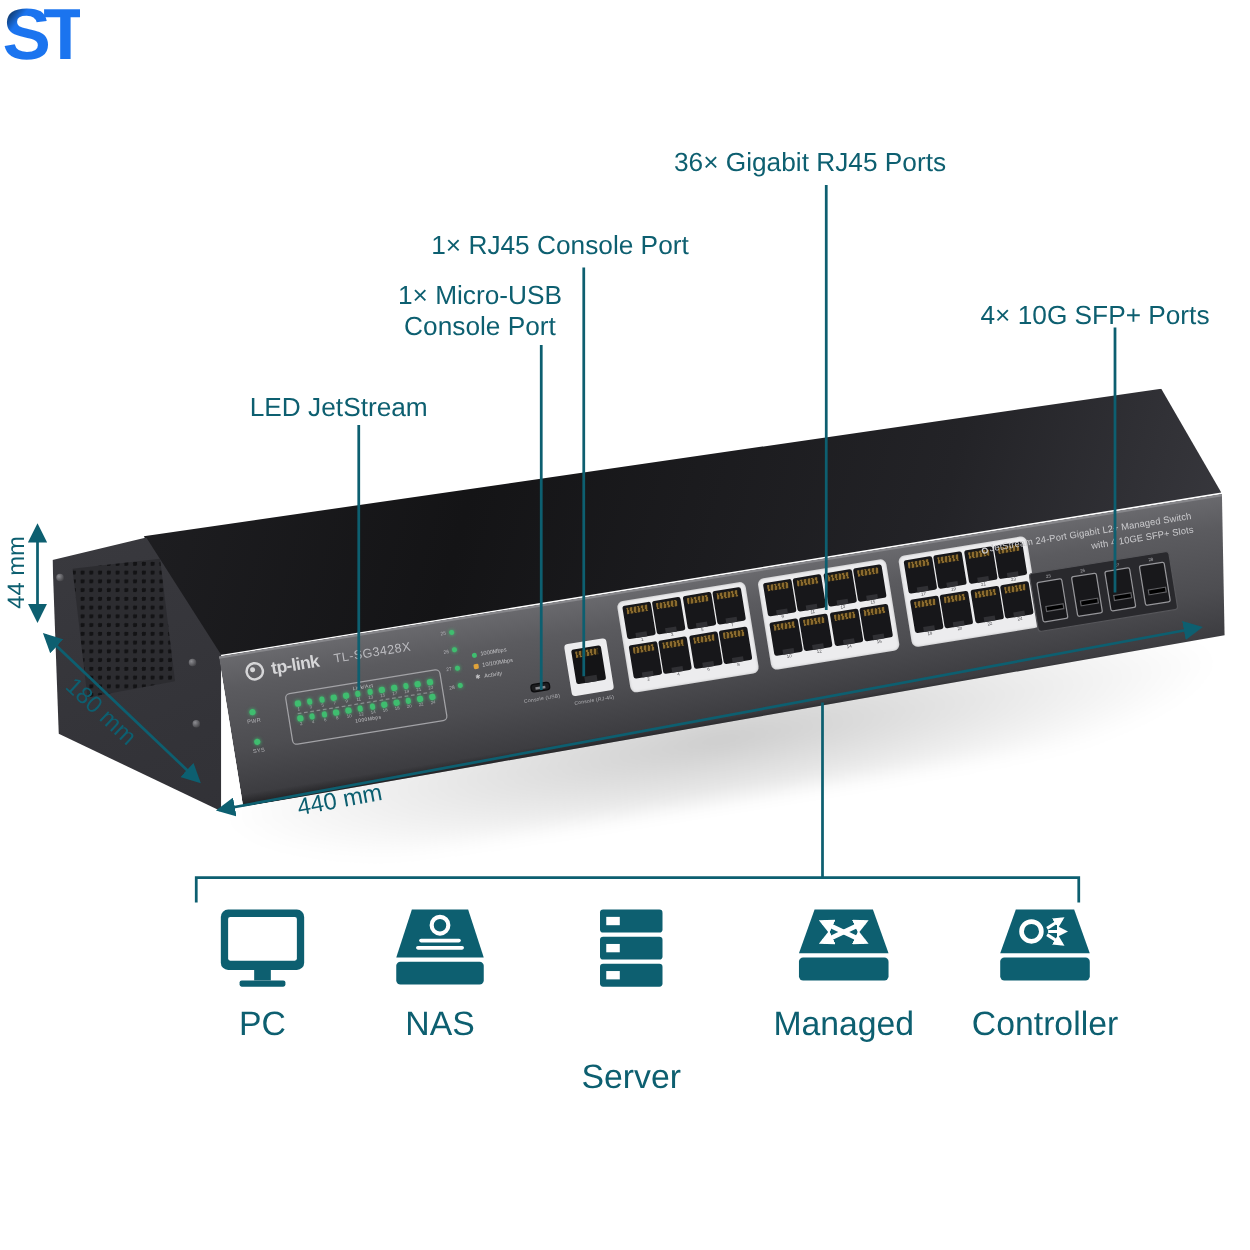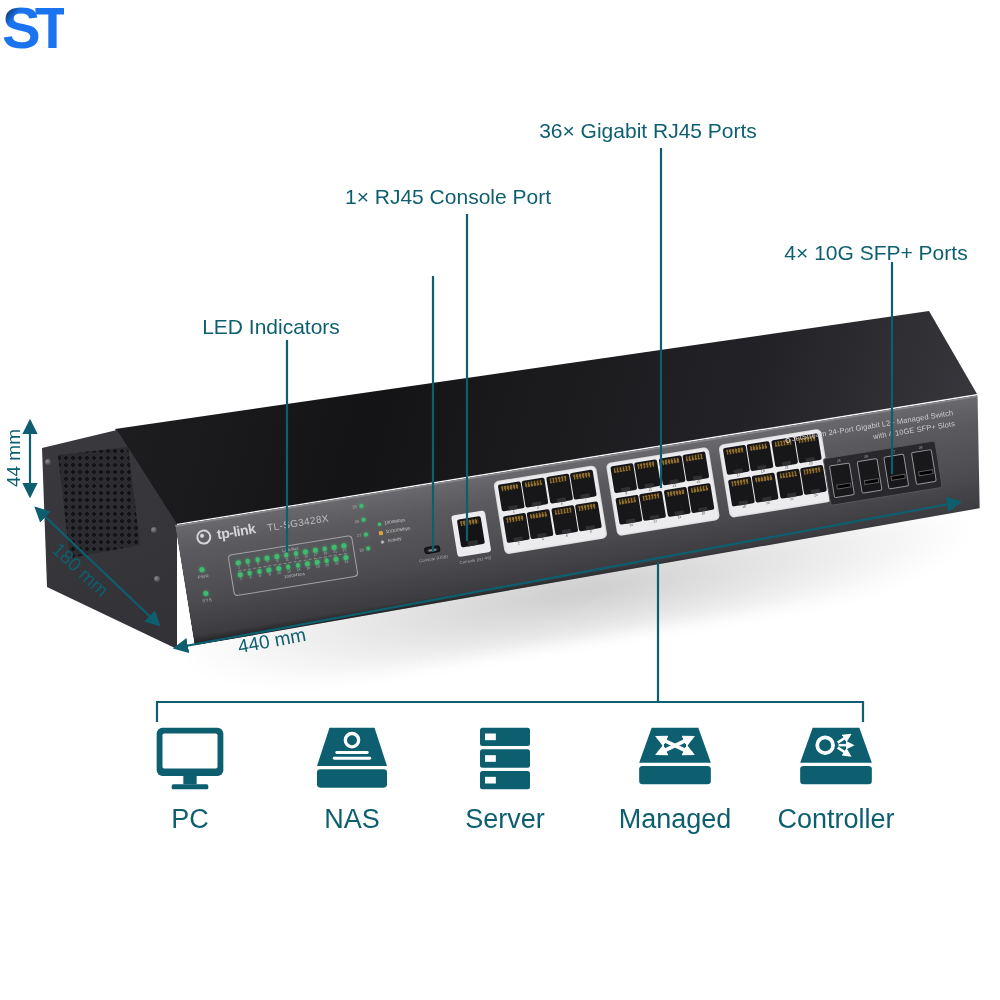--- a/index.html
+++ b/index.html
@@ -416,51 +416,55 @@
       <path d="M661 148 V488"></path>
       <path d="M892 262 V474"></path>
       <path d="M30 421 V496" marker-start="url(#arr)" marker-end="url(#arr)"></path>
       <path d="M36 508 L159 625" marker-start="url(#arr)" marker-end="url(#arr)"></path>
       <path d="M175 648 L960 502" marker-start="url(#arr)" marker-end="url(#arr)"></path>
       <path d="M658 562 V702"></path>
       <path d="M157 722 V702 H863 V722"></path>
     </g>
   </svg>
 
-  <div class="callout" style="left:271px;top:314px;">LED Indicators</div>
+  <div class="callout" style="left:271px;top:314px;">LED JetStream</div>
+  <div class="callout" style="left:384px;top:224px;">
+    <div>1× Micro-USB</div>
+    <div>Console Port</div>
+  </div>
   <div class="callout" style="left:448px;top:184px;text-align:center;">1× RJ45 Console Port</div>
   <div class="callout" style="left:648px;top:118px;">36× Gigabit RJ45 Ports</div>
   <div class="callout" style="left:876px;top:240px;">4× 10G SFP+ Ports</div>
 
   <div class="dim dim-44">44 mm</div>
   <div class="dim dim-180">180 mm</div>
   <div class="dim dim-440">440 mm</div>
 
-  <div class="devcol" style="left:190px;text-align:center;">
+  <div class="devcol" style="left:210px;text-align:center;">
     <svg viewBox="0 0 120 84">
       <rect x="20" y="2" width="80" height="58" rx="7" fill="#0d5f70"></rect>
       <rect x="27" y="9" width="66" height="42" rx="2" fill="#fff"></rect>
       <rect x="52" y="60" width="16" height="10" fill="#0d5f70"></rect>
       <rect x="38" y="70" width="44" height="6" rx="2" fill="#0d5f70"></rect>
     </svg>
     <div class="lbl">PC</div>
   </div>
 
   <div class="devcol" style="left:352px;text-align:center;">
     <svg viewBox="0 0 120 84">
       <path d="M33 2 L87 2 L102 48 L18 48 Z" fill="#0d5f70"></path>
       <circle cx="60" cy="17" r="8" fill="none" stroke="#fff" stroke-width="4"></circle>
       <rect x="40" y="30" width="40" height="3.5" rx="1.75" fill="#fff"></rect>
       <rect x="37" y="37" width="46" height="3.5" rx="1.75" fill="#fff"></rect>
       <rect x="18" y="52" width="84" height="22" rx="4" fill="#0d5f70"></rect>
     </svg>
     <div class="lbl">NAS</div>
   </div>
 
-  <div class="devcol" style="left:505px;">
+  <div class="devcol" style="left:505px;gap:42px;">
     <svg viewBox="0 0 120 84">
       <rect x="30" y="2" width="60" height="22" rx="3" fill="#0d5f70"></rect>
       <rect x="36" y="9" width="13" height="8" fill="#fff"></rect>
       <rect x="30" y="28" width="60" height="22" rx="3" fill="#0d5f70"></rect>
       <rect x="36" y="35" width="13" height="8" fill="#fff"></rect>
       <rect x="30" y="54" width="60" height="22" rx="3" fill="#0d5f70"></rect>
       <rect x="36" y="61" width="13" height="8" fill="#fff"></rect>
     </svg>
     <div class="lbl">Server</div>
   </div>

